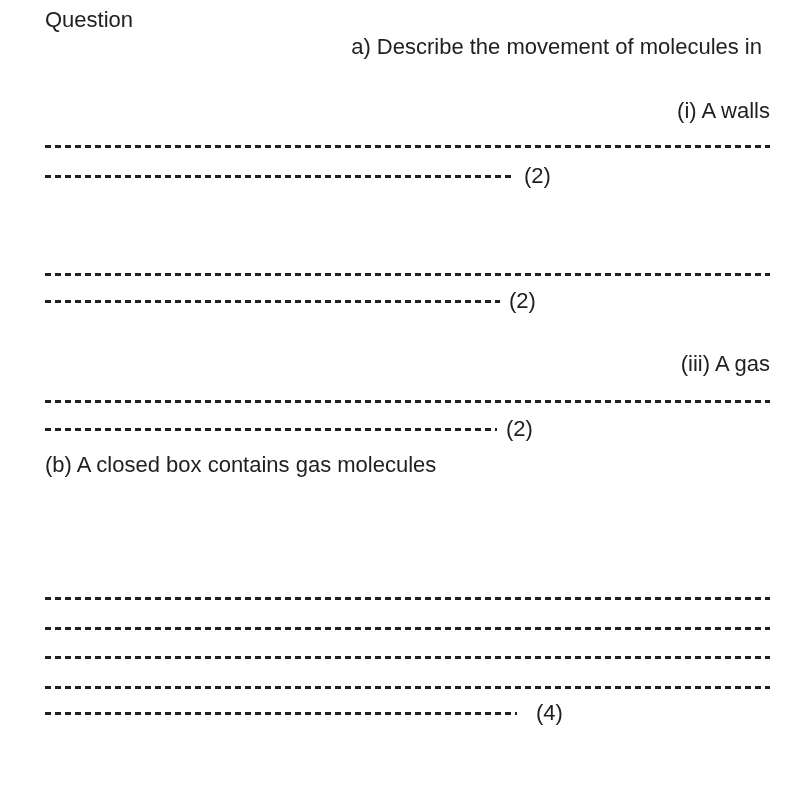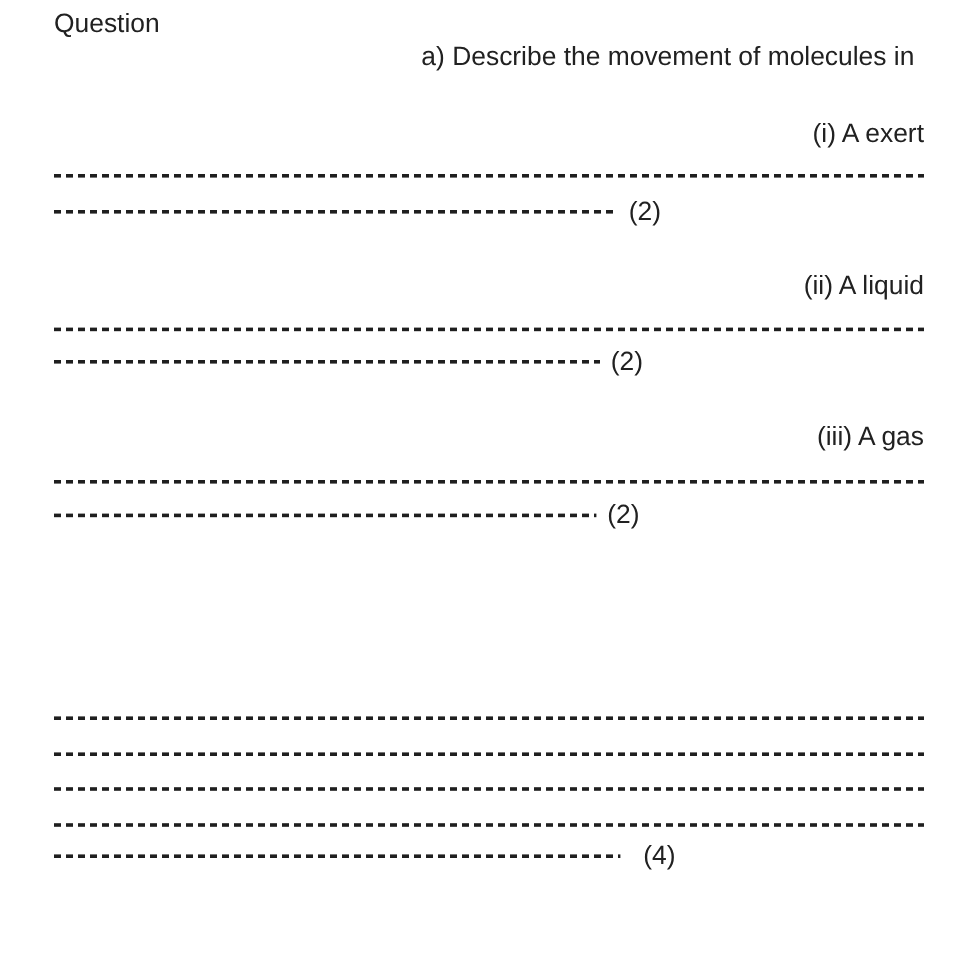--- a/index.html
+++ b/index.html
@@ -76,41 +76,41 @@
 </style>
 </head>
 <body>
 
 <div class="sheet">
 
   <div class="abs heading">Question</div>
 
   <div class="abs right-text part-a-prompt">a) Describe the movement of molecules in</div>
 
-  <div class="abs right-text sub-label-i">(i) A exert</div>
+  <div class="abs right-text sub-label-i">(i) A walls</div>
   <div class="abs dash-line full-line fl-a1"></div>
   <div class="abs marks-row mr-a1">
     <div class="dash-line"></div>
     <span class="marks-label">(2)</span>
   </div>
 
-  <div class="abs right-text sub-label-ii">(ii) A liquid</div>
   <div class="abs dash-line full-line fl-a2"></div>
   <div class="abs marks-row mr-a2">
     <div class="dash-line"></div>
     <span class="marks-label">(2)</span>
   </div>
 
   <div class="abs right-text sub-label-iii">(iii) A gas</div>
   <div class="abs dash-line full-line fl-a3"></div>
   <div class="abs marks-row mr-a3">
     <div class="dash-line"></div>
     <span class="marks-label">(2)</span>
   </div>
 
+  <div class="abs part-b-intro">(b) A closed box contains gas molecules</div>
 
   <div class="abs dash-line full-line fl-b1"></div>
   <div class="abs dash-line full-line fl-b2"></div>
   <div class="abs dash-line full-line fl-b3"></div>
   <div class="abs dash-line full-line fl-b4"></div>
   <div class="abs marks-row mr-b">
     <div class="dash-line"></div>
     <span class="marks-label">(4)</span>
   </div>
 

